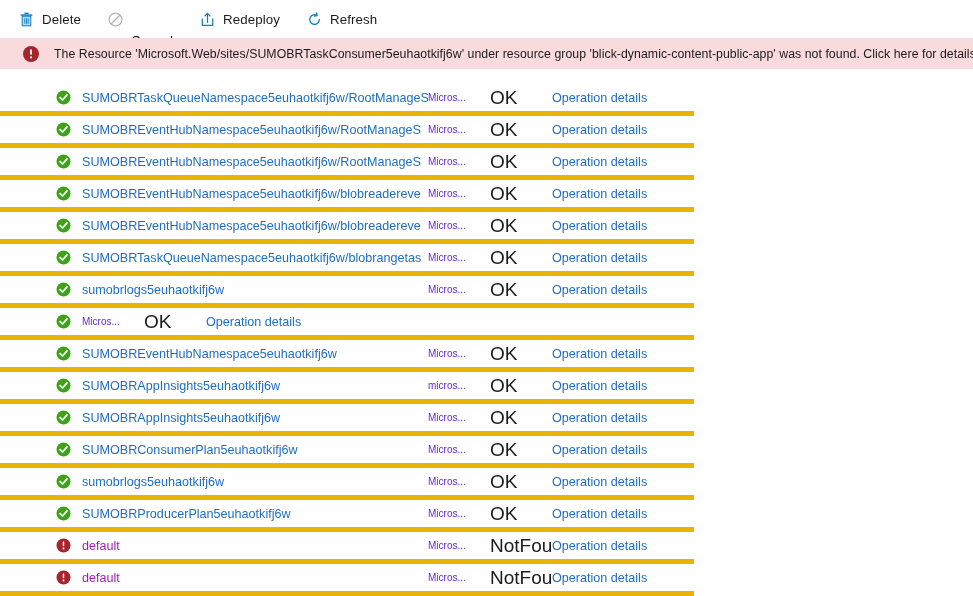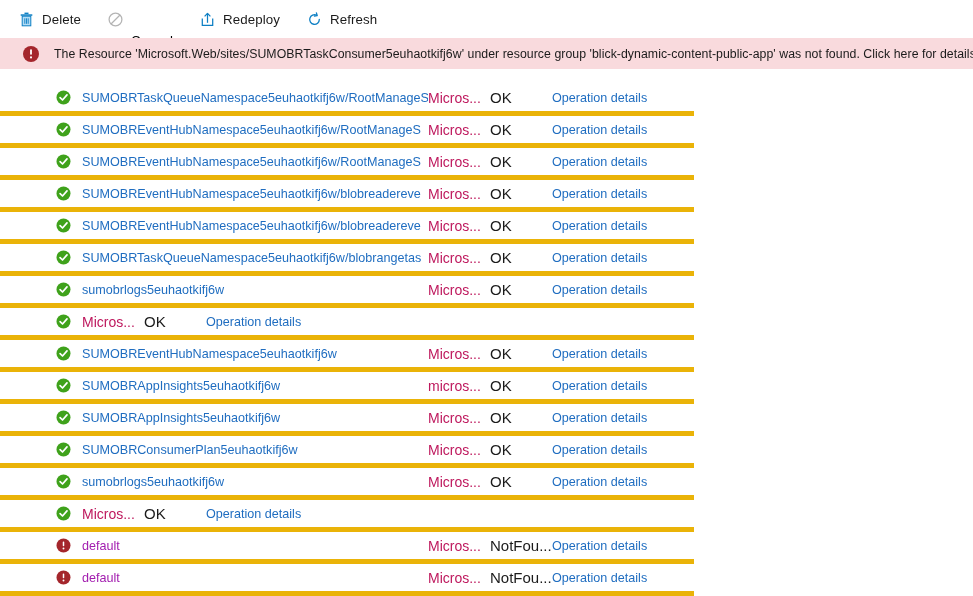--- a/index.html
+++ b/index.html
@@ -98,28 +98,28 @@
   }
   .c-name a {
     color: #1f6dc0;
     text-decoration: none;
     cursor: pointer;
   }
   .c-name .plain { color: #a21caf; }
 
   .c-type {
     flex: 0 0 62px;
-    font-size: 14px;
-    color: #be185d;
+    font-size: 10px;
+    color: #6d28d9;
     white-space: nowrap;
     overflow: hidden;
   }
   .c-result {
     flex: 0 0 62px;
-    font-size: 15px;
+    font-size: 19px;
     color: #1b1b1b;
     white-space: nowrap;
     overflow: hidden;
   }
   .c-op { flex: 1 1 auto; font-size: 12.6px; }
   .c-op a {
     color: #1f6dc0;
     text-decoration: none;
     cursor: pointer;
   }
@@ -346,20 +346,21 @@
         <div class="c-result">OK</div>
         <div class="c-op"><a>Operation details</a></div>
       </div>
       <div class="row">
         <div class="c-status">
           <svg viewBox="0 0 15 15" xmlns="http://www.w3.org/2000/svg">
             <circle cx="7.5" cy="7.5" r="7" fill="#3fa21b"></circle>
             <path d="M4.1 7.7 L6.5 10.0 L11.0 4.9" fill="none" stroke="#ffffff" stroke-width="1.7" stroke-linecap="round" stroke-linejoin="round"></path>
           </svg>
         </div>
+        <div class="c-name"><a>SUMOBRProducerPlan5euhaotkifj6w</a></div>
         <div class="c-type">Micros...</div>
         <div class="c-result">OK</div>
         <div class="c-op"><a>Operation details</a></div>
       </div>
       <div class="row">
         <div class="c-status">
           <svg viewBox="0 0 15 15" xmlns="http://www.w3.org/2000/svg">
             <circle cx="7.5" cy="7.5" r="7" fill="#a4262c"></circle>
             <rect x="6.75" y="3.4" width="1.5" height="4.8" rx="0.7" fill="#ffffff"></rect>
             <circle cx="7.5" cy="10.5" r="0.95" fill="#ffffff"></circle>

